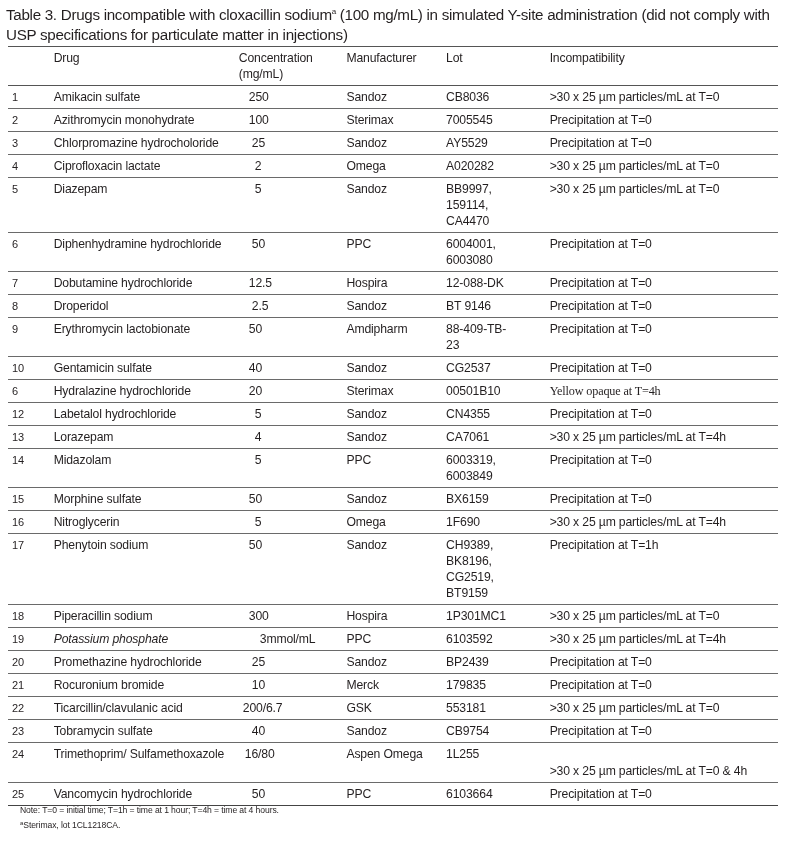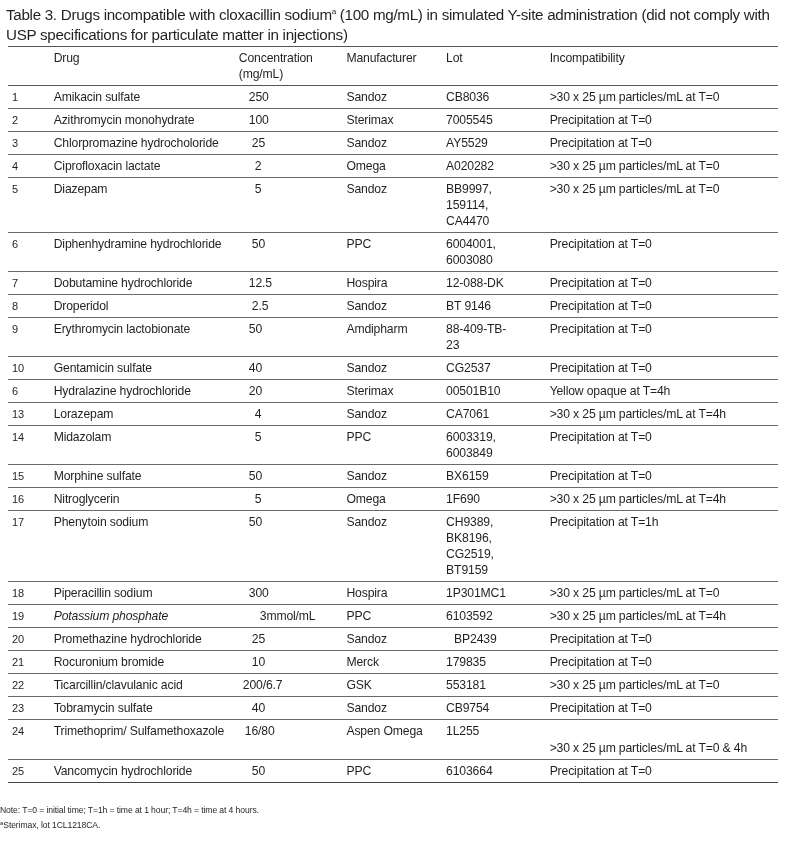--- a/index.html
+++ b/index.html
@@ -28,21 +28,21 @@
   table.tbl tbody tr { border-bottom: 1.5px solid #6a6a6a; }
   table.tbl tbody tr:last-child { border-bottom: 1.5px solid #444; }
   .c-num { width: 42px; padding-left: 4px !important; font-size: 11px; }
   .c-drug { width: 186px; }
   .c-conc { width: 108px; }
   .c-mfr { width: 100px; }
   .c-lot { width: 104px; }
   .c-inc { width: 230px; }
   .conc-inner { display: inline-block; }
   .notes {
-    position: absolute; left: 0; top: 804px;
+    position: absolute; left: 20px; top: 804px;
     font-size: 8.6px; line-height: 13px; letter-spacing: -0.1px;
   }
   .notes sup { font-size: 6px; vertical-align: 3px; }
 </style>
 </head>
 <body>
 
 <div class="caption">
   <span>Table 3. Drugs incompatible with cloxacillin sodium</span><sup>a</sup><span> (100 mg/mL) in simulated Y-site administration (did not comply with USP specifications for particulate matter in injections)</span>
 </div>
@@ -138,21 +138,29 @@
         <td class="c-mfr"><span>Sandoz</span></td>
         <td class="c-lot"><span style="display: inline-block; max-width: 64px;">CG2537</span></td>
         <td class="c-inc"><span style="display: inline-block; max-width: 222px;">Precipitation at T=0</span></td>
       </tr>
       <tr>
         <td class="c-num"><span>6</span></td>
         <td class="c-drug"><span style="display: inline-block; max-width: 180px;">Hydralazine hydrochloride</span></td>
         <td class="c-conc"><span class="conc-inner" style="padding-left: 10px;">20</span></td>
         <td class="c-mfr"><span>Sterimax</span></td>
         <td class="c-lot"><span style="display: inline-block; max-width: 64px;">00501B10</span></td>
-        <td class="c-inc"><span style="display: inline-block; max-width: 222px;">Yellow opaque at T=4h</span></td>
+        <td class="c-inc"><span style="display: inline-block; max-width: 222px; font-family: Liberation Serif, serif;">Yellow opaque at T=4h</span></td>
+      </tr>
+      <tr>
+        <td class="c-num"><span>12</span></td>
+        <td class="c-drug"><span style="display: inline-block; max-width: 180px;">Labetalol hydrochloride</span></td>
+        <td class="c-conc"><span class="conc-inner" style="padding-left: 16px;">5</span></td>
+        <td class="c-mfr"><span>Sandoz</span></td>
+        <td class="c-lot"><span style="display: inline-block; max-width: 64px;">CN4355</span></td>
+        <td class="c-inc"><span style="display: inline-block; max-width: 222px;">Precipitation at T=0</span></td>
       </tr>
       <tr>
         <td class="c-num"><span>13</span></td>
         <td class="c-drug"><span style="display: inline-block; max-width: 180px;">Lorazepam</span></td>
         <td class="c-conc"><span class="conc-inner" style="padding-left: 16px;">4</span></td>
         <td class="c-mfr"><span>Sandoz</span></td>
         <td class="c-lot"><span style="display: inline-block; max-width: 64px;">CA7061</span></td>
         <td class="c-inc"><span style="display: inline-block; max-width: 222px;">&gt;30 x 25 µm particles/mL at T=4h</span></td>
       </tr>
       <tr>
@@ -201,21 +209,21 @@
         <td class="c-conc"><span class="conc-inner" style="padding-left: 21px; text-align: center;">3mmol/mL</span></td>
         <td class="c-mfr"><span>PPC</span></td>
         <td class="c-lot"><span style="display: inline-block; max-width: 64px;">6103592</span></td>
         <td class="c-inc"><span style="display: inline-block; max-width: 222px;">&gt;30 x 25 µm particles/mL at T=4h</span></td>
       </tr>
       <tr>
         <td class="c-num"><span>20</span></td>
         <td class="c-drug"><span style="display: inline-block; max-width: 180px;">Promethazine hydrochloride</span></td>
         <td class="c-conc"><span class="conc-inner" style="padding-left: 13px;">25</span></td>
         <td class="c-mfr"><span>Sandoz</span></td>
-        <td class="c-lot"><span style="display: inline-block; max-width: 64px; margin-left: 8px;">BP2439</span></td>
+        <td class="c-lot"><span style="display: inline-block; max-width: 64px;">BP2439</span></td>
         <td class="c-inc"><span style="display: inline-block; max-width: 222px;">Precipitation at T=0</span></td>
       </tr>
       <tr>
         <td class="c-num"><span>21</span></td>
         <td class="c-drug"><span style="display: inline-block; max-width: 180px;">Rocuronium bromide</span></td>
         <td class="c-conc"><span class="conc-inner" style="padding-left: 13px;">10</span></td>
         <td class="c-mfr"><span>Merck</span></td>
         <td class="c-lot"><span style="display: inline-block; max-width: 64px;">179835</span></td>
         <td class="c-inc"><span style="display: inline-block; max-width: 222px;">Precipitation at T=0</span></td>
       </tr>

